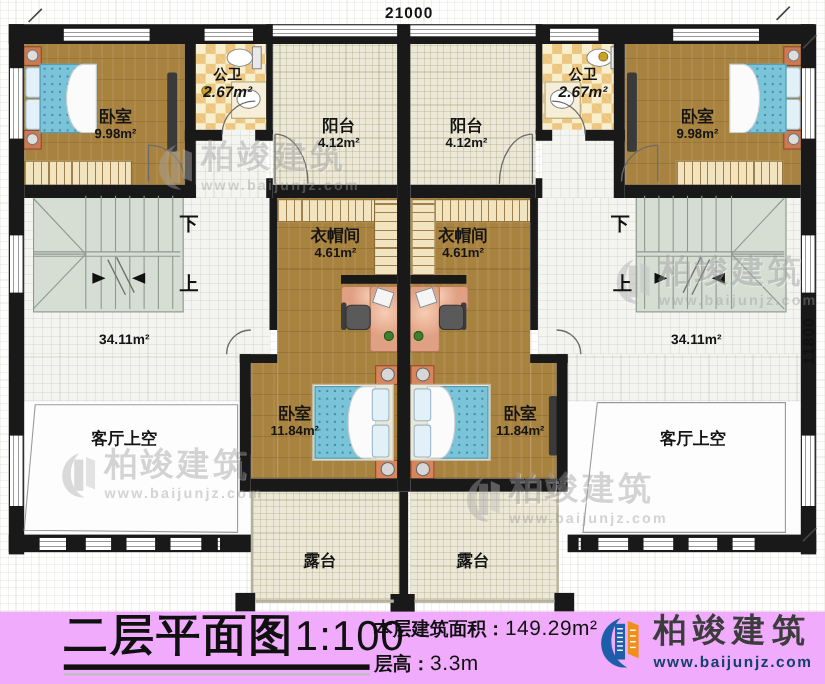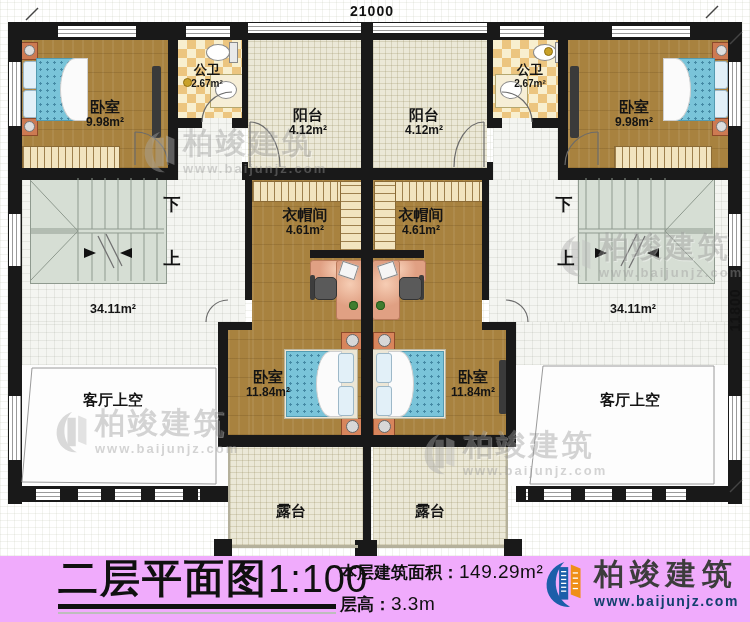--- a/index.html
+++ b/index.html
@@ -49,21 +49,21 @@
   .plant{border-radius:50%;background:#3f7d2f;box-shadow:inset 0 0 0 1px #2a5a1e;}
   .toilet-bowl{background:#fff;border:1px solid #8a8a8a;border-radius:50%;}
   .toilet-tank{background:#e9e9e9;border:1px solid #8a8a8a;}
   .sink-counter{background:#f6eed6;border:1px solid #b5a76f;}
   .sink-basin{background:#fff;border:1px solid #8a8a8a;border-radius:50%;}
   .gold{background:#c9a22a;border:1px solid #8d6f12;border-radius:50%;}
   .rlabel{position:absolute;transform:translate(-50%,-50%);text-align:center;font-weight:bold;color:#141414;line-height:1.12;white-space:nowrap;z-index:30;}
   .rname{font-size:15px;display:block;}
   .rarea{font-size:12px;display:block;}
   .small .rname{font-size:13px;}
-  .small .rarea{font-size:10px;}
+  .small .rarea{font-size:14px;font-style:italic;}
   .updown{position:absolute;transform:translate(-50%,-50%);font-size:17px;font-weight:bold;color:#111;z-index:30;}
   .dimh{position:absolute;transform:translate(-50%,-50%);font-size:14px;font-weight:bold;color:#111;letter-spacing:1px;z-index:30;}
   .dimv{position:absolute;transform:translate(-50%,-50%) rotate(-90deg);font-size:14px;font-weight:bold;color:#111;letter-spacing:1px;z-index:30;}
   .ovl{position:absolute;left:0;top:0;z-index:15;pointer-events:none;}
   .wm{position:absolute;display:flex;align-items:flex-start;gap:5px;opacity:.42;z-index:25;pointer-events:none;}
   .wm .n{font-size:30px;font-weight:bold;color:#9b9b9b;letter-spacing:3px;line-height:1;display:block;text-shadow:1px 1px 0 rgba(255,255,255,.85);}
   .wm .u{font-size:13px;font-weight:bold;color:#9b9b9b;letter-spacing:2px;display:block;margin-top:3px;}
   #titlebar{position:absolute;left:0;top:556px;width:750px;height:66px;background:#f0abfc;z-index:40;}
   .tb-title{position:absolute;left:58px;top:2px;font-size:40px;font-weight:bold;color:#101010;letter-spacing:2px;line-height:1;}
   .tb-scale{font-weight:400;font-size:38px;letter-spacing:1px;}

